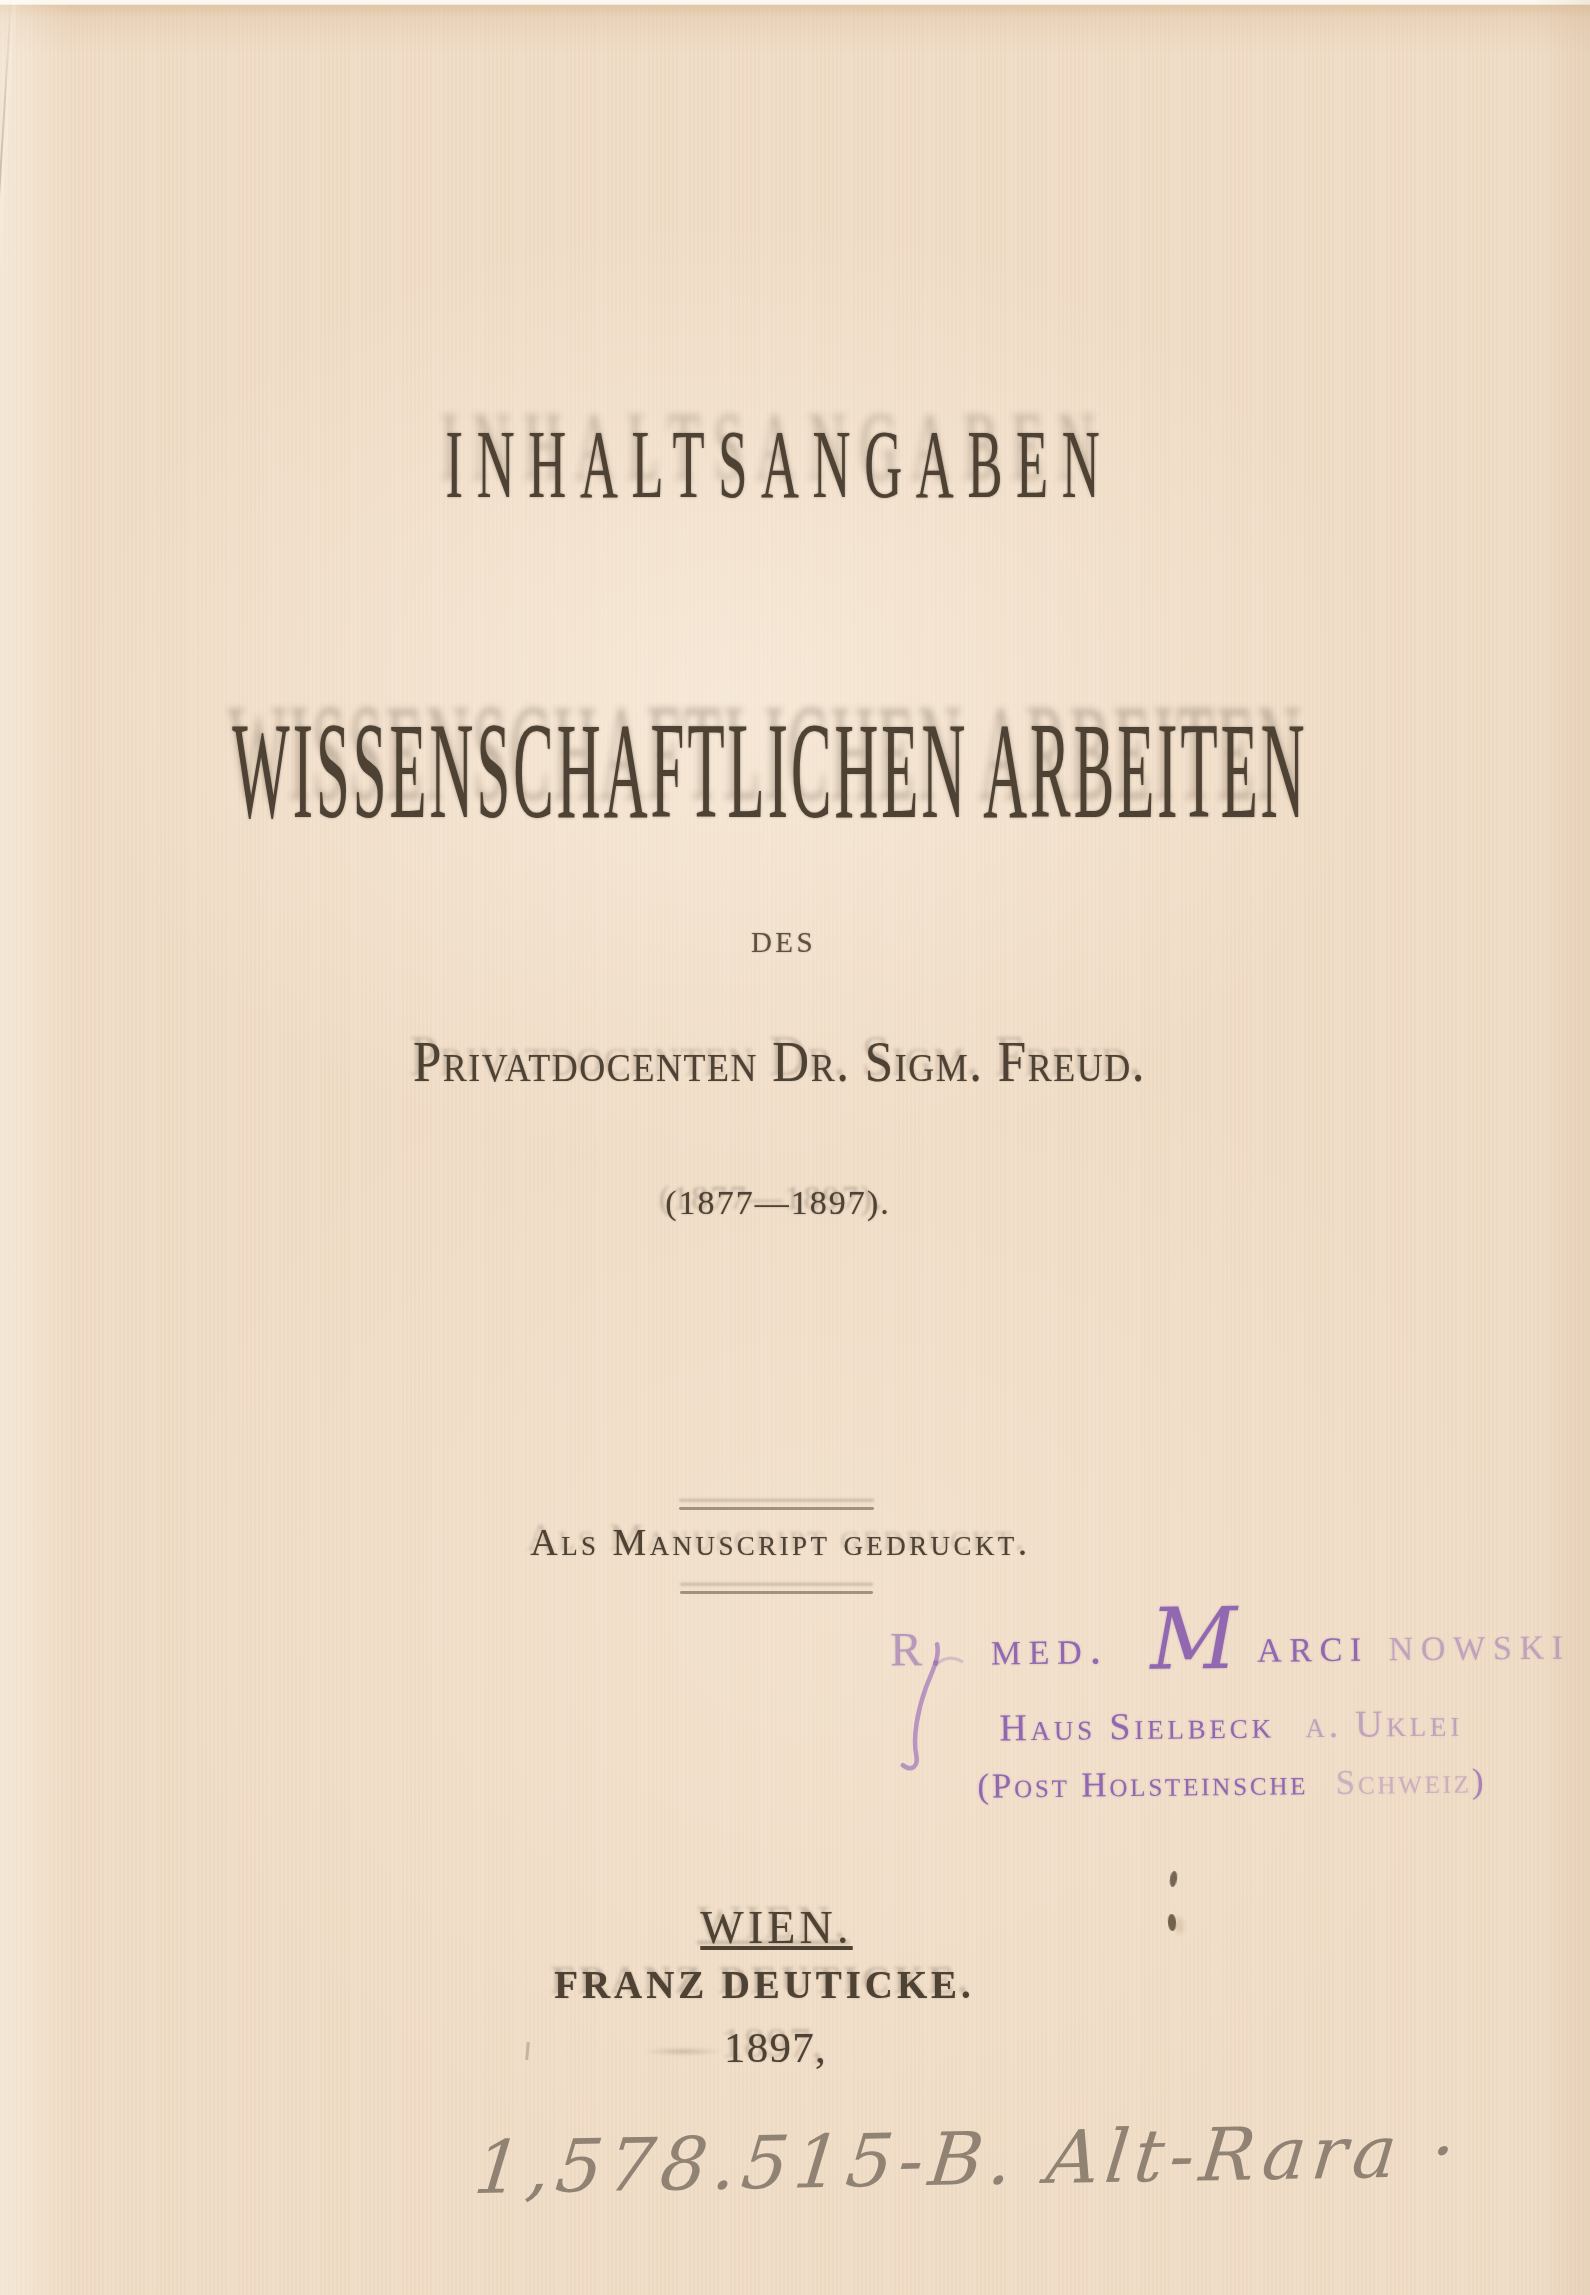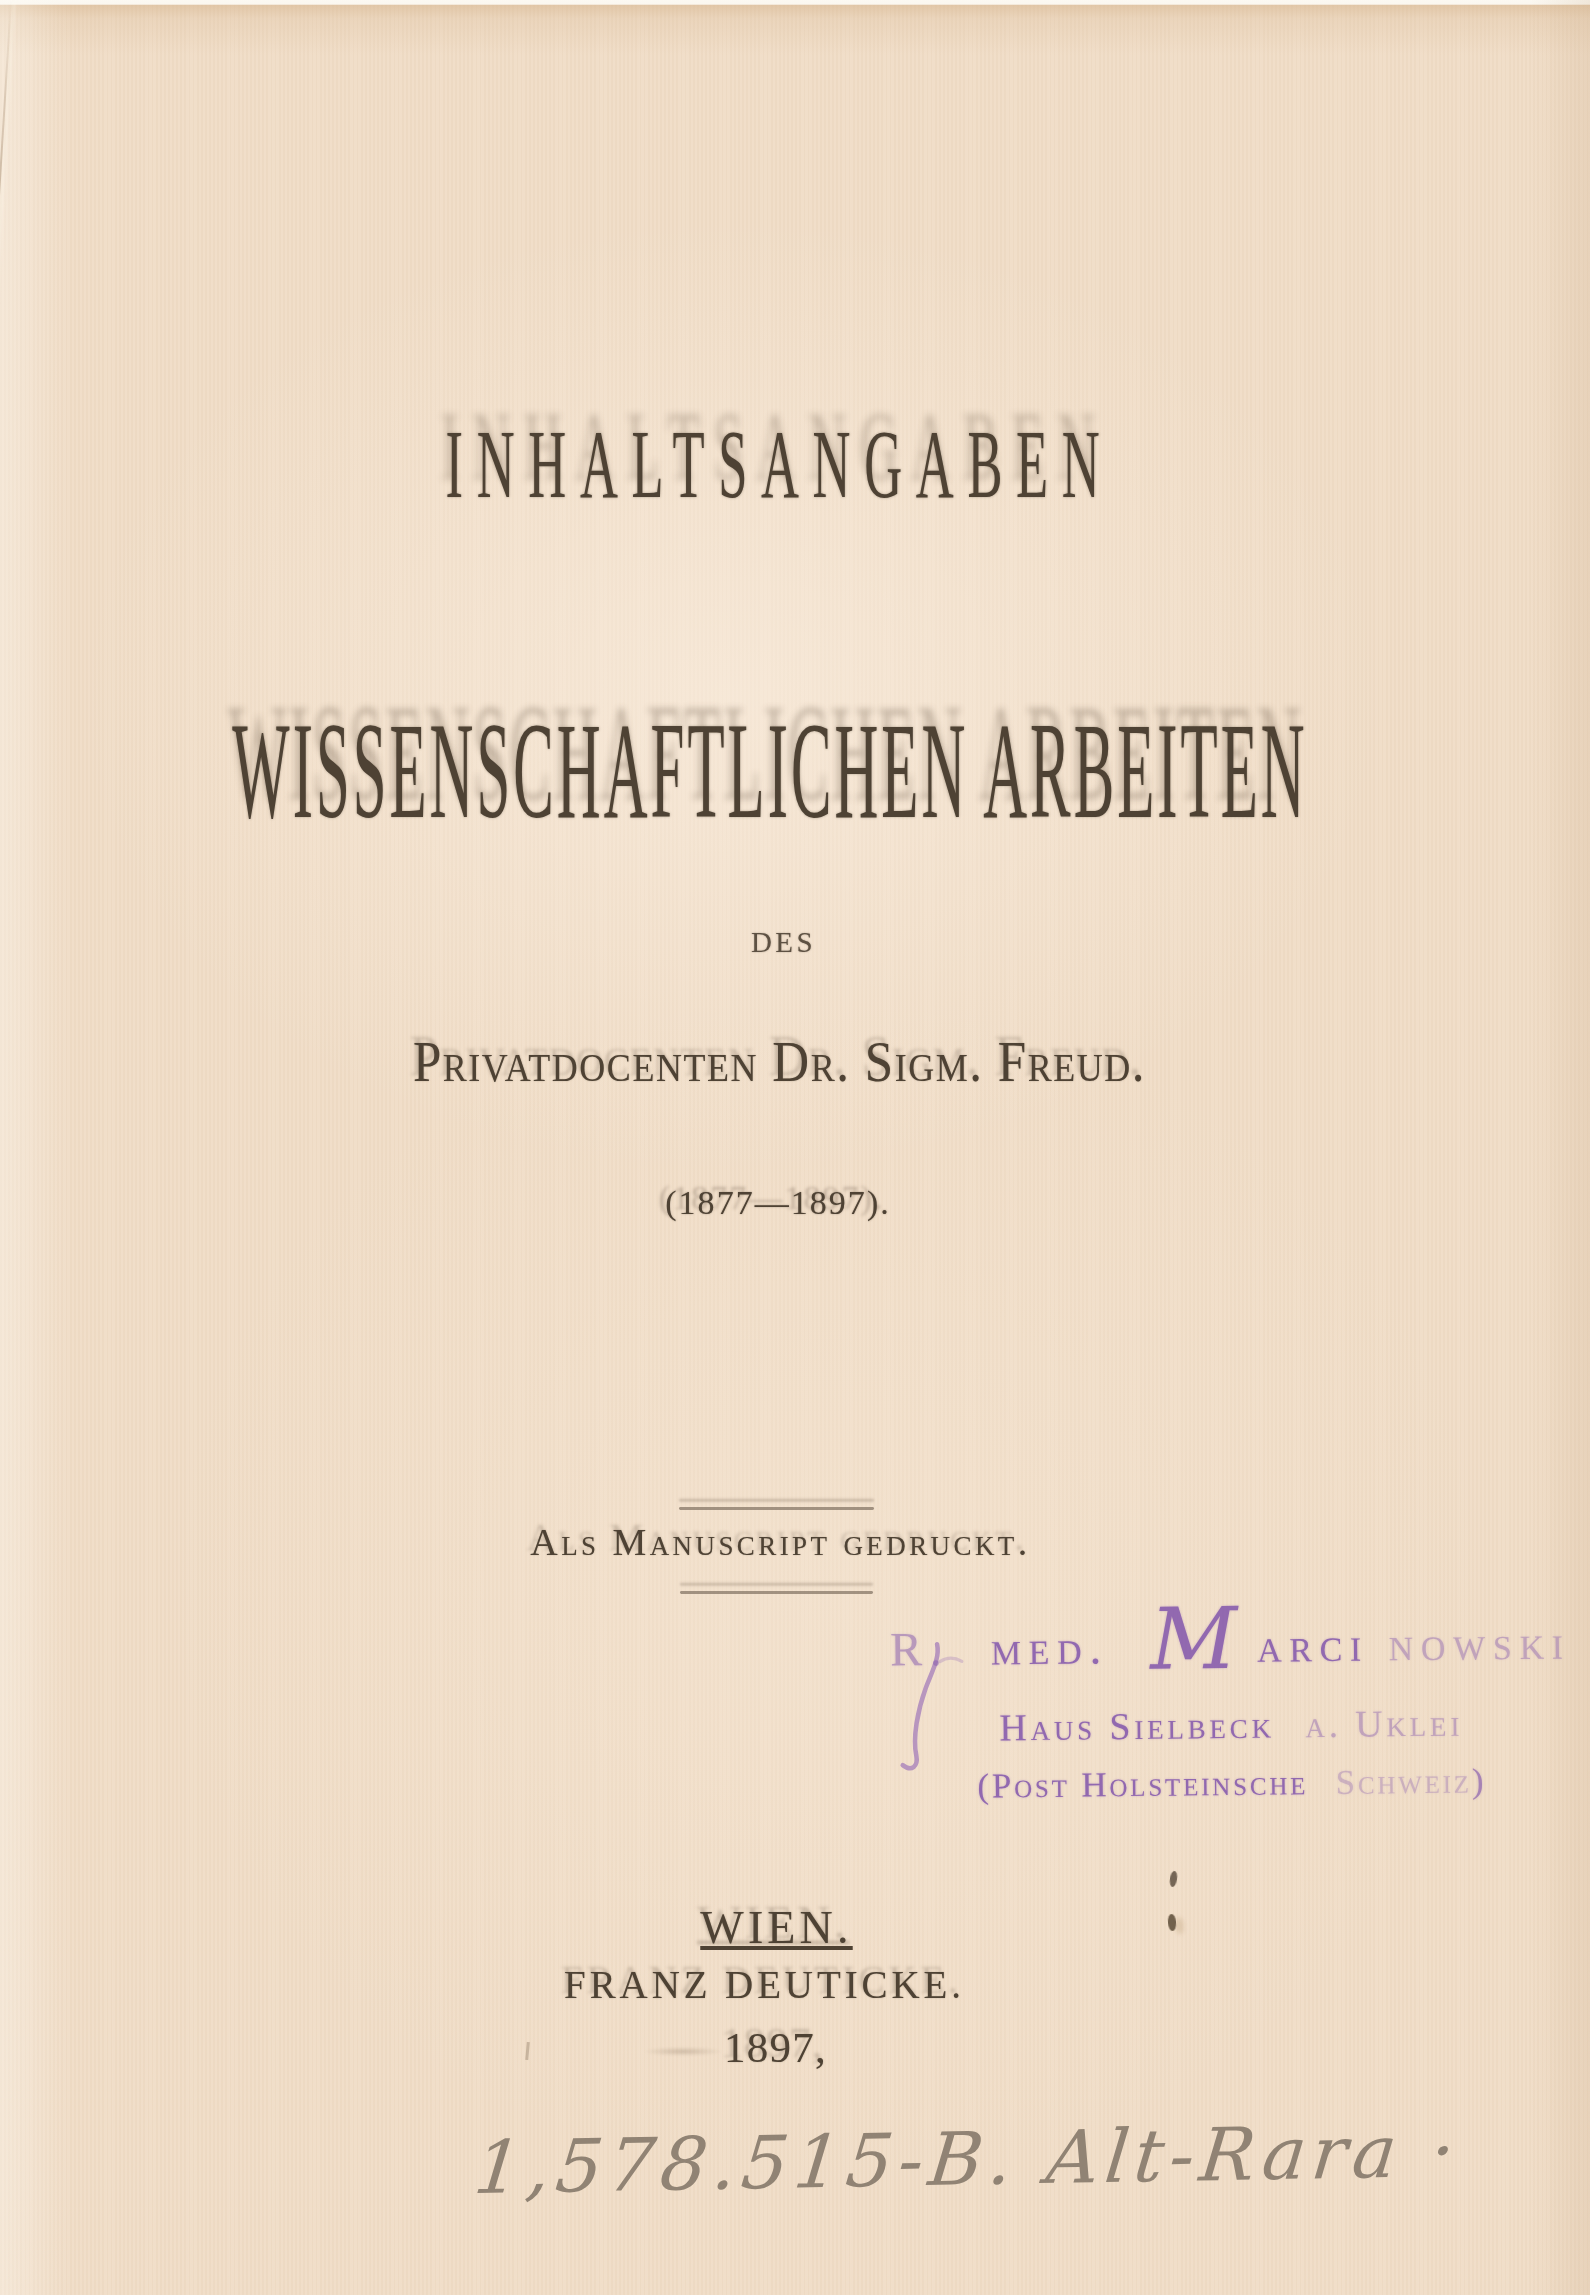--- a/index.html
+++ b/index.html
@@ -47,21 +47,21 @@
   #stamp-line-1{top:13px; font-size:48px; letter-spacing:.16em;}
   #stamp-line-2{top:97px; font-size:38px; letter-spacing:.10em;}
   #stamp-line-3{top:157px; font-size:35px; letter-spacing:.08em;}
   .m-script{font-family:"DejaVu Serif", serif; font-style:italic; font-size:85px;
     line-height:0; vertical-align:-5.5px; letter-spacing:0;}
   .gap-r{margin-right:.45em;}
   .f90{opacity:.92} .f70{opacity:.7} .f55{opacity:.55} .f45{opacity:.45} .f35{opacity:.35}
   #stamp-flourish{position:absolute; left:13px; top:27.5px; opacity:.65;}
 
   #imprint-city{top:1905px; right:38px; font-size:46px; letter-spacing:.09em;text-decoration:underline;}
-  #imprint-publisher{top:1965px; right:62px; font-size:39px; letter-spacing:.10em;}
+  #imprint-publisher{top:1965px; right:62px; font-size:39px; letter-spacing:.10em;font-weight:bold;}
   #imprint-year{top:2026px; right:40px; font-size:43px; letter-spacing:.03em;font-family:Liberation Serif, serif;}
   #imprint-smudge{left:643px; top:2047px; width:80px; height:9.2px;
     background:radial-gradient(ellipse at center, rgba(130,108,85,.30), rgba(130,108,85,0) 70%);
     filter:blur(0.9px);}
   #edge-tick{left:526px; top:2042px; width:2.8px; height:18.4px;
     background:rgba(124,103,80,.35); filter:blur(0.5px); transform:rotate(5deg);}
 
   #shelfmark{left:475px; top:2131px; font-size:73px; font-style:italic;
     color:#8c7f70; letter-spacing:.08em; opacity:.95;
     transform:rotate(-1deg) skewX(-7deg); transform-origin:left center;

